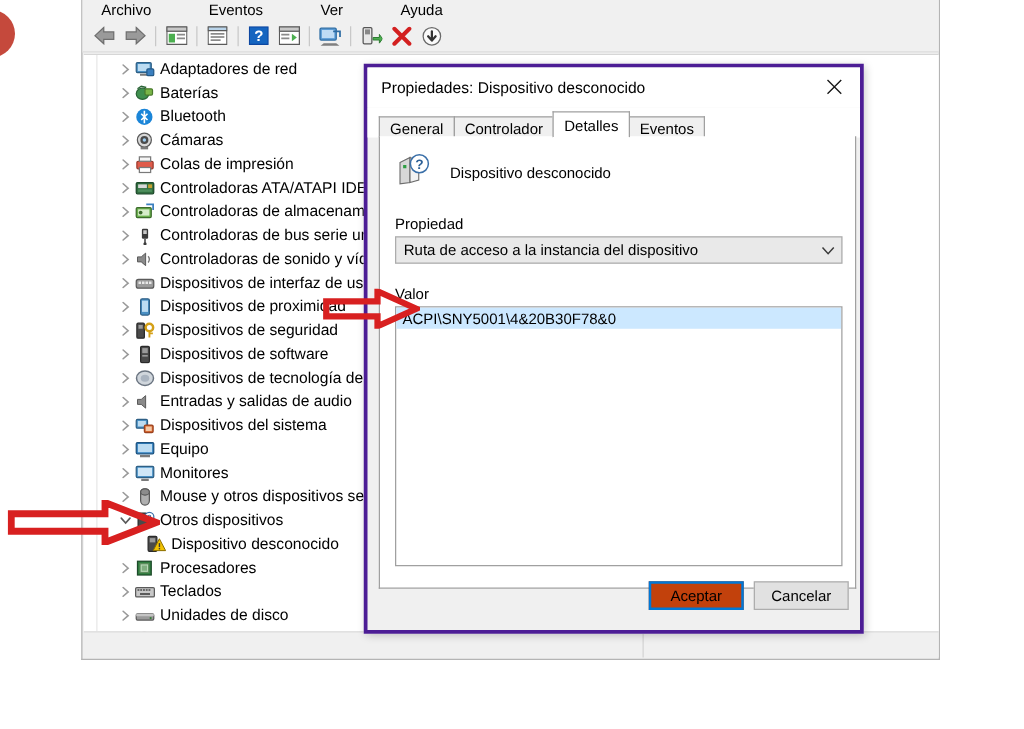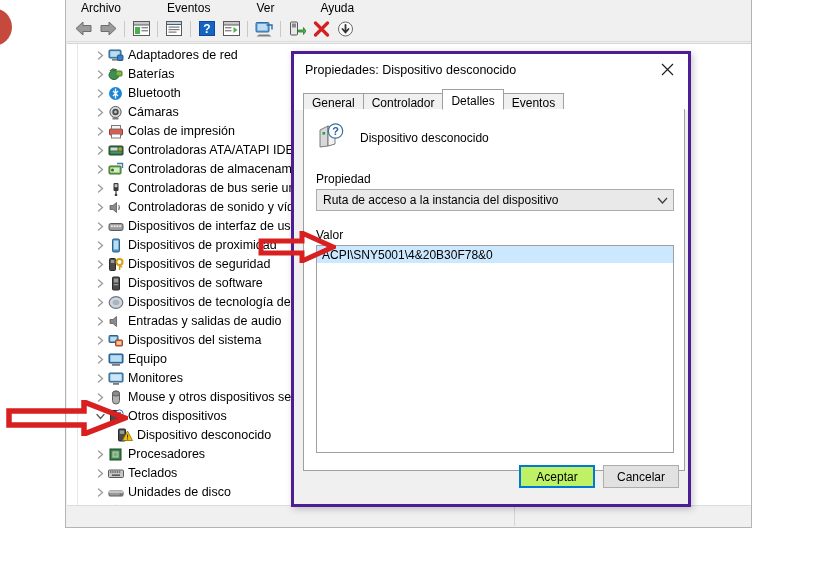--- a/index.html
+++ b/index.html
@@ -319,21 +319,21 @@
     border: 1px solid #adadad;
     color: #000;
     cursor: default;
     display: flex;
     align-items: center;
     justify-content: center;
     box-sizing: border-box;
   }
   .dlg-btn.default {
     border: 2px solid #0078d7;
-    background: #bef264;
+    background: #c2410c;
   }
 
   
   .red-arrow {
     position: absolute;
     pointer-events: none;
   }
   
   #red-circle {
     position: absolute;

